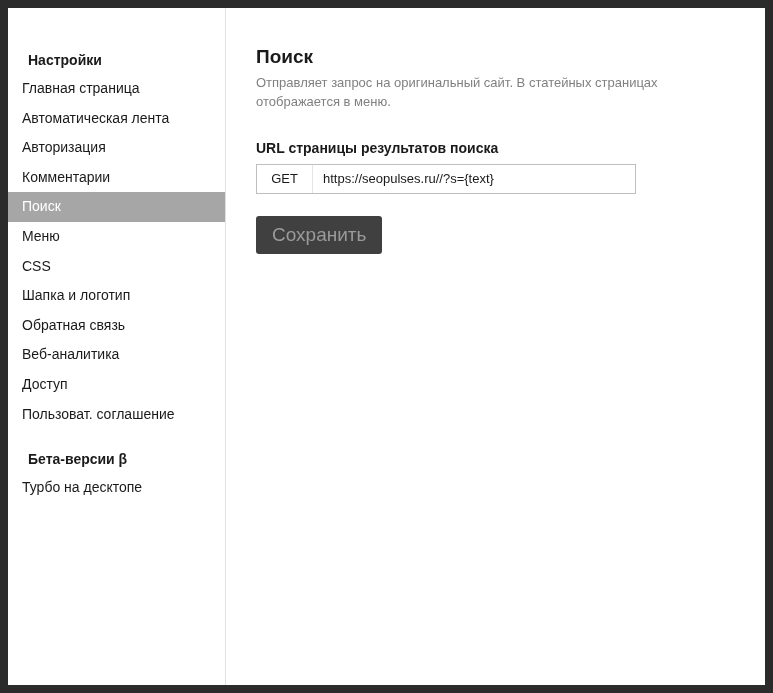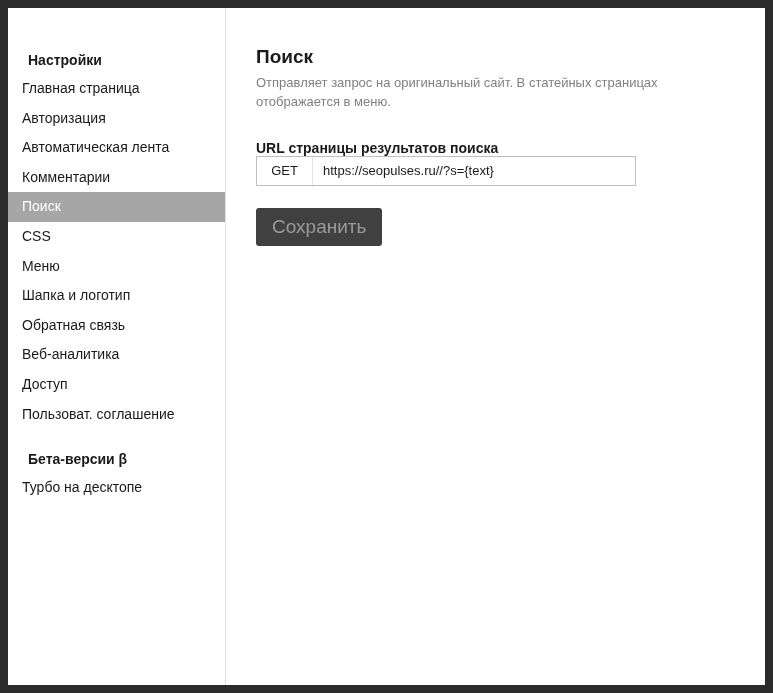--- a/index.html
+++ b/index.html
@@ -59,20 +59,21 @@
       font-size: 13px;
       color: #808080;
       line-height: 1.45;
       margin-bottom: 28px;
       max-width: 490px;
     }
     .field-label {
       font-size: 14px;
       font-weight: bold;
       color: #1a1a1a;
+      margin-bottom: 8px;
     }
     .url-row {
       display: flex;
       align-items: stretch;
       border: 1px solid #bfbfbf;
       width: 380px;
       height: 30px;
       margin-bottom: 22px;
     }
     .url-method {
@@ -105,26 +106,26 @@
     }
   </style>
 </head>
 <body>
 
 <div class="app-frame">
   <div class="sidebar">
     <div class="sidebar-section-title">Настройки</div>
 
     <div class="sidebar-item"><span>Главная страница</span></div>
+    <div class="sidebar-item"><span>Автоматическая лента</span></div>
     <div class="sidebar-item"><span>Авторизация</span></div>
-    <div class="sidebar-item"><span>Автоматическая лента</span></div>
     <div class="sidebar-item"><span>Комментарии</span></div>
     <div class="sidebar-item active"><span>Поиск</span></div>
+    <div class="sidebar-item"><span>Меню</span></div>
     <div class="sidebar-item"><span>CSS</span></div>
-    <div class="sidebar-item"><span>Меню</span></div>
     <div class="sidebar-item"><span>Шапка и логотип</span></div>
     <div class="sidebar-item"><span>Обратная связь</span></div>
     <div class="sidebar-item"><span>Веб-аналитика</span></div>
     <div class="sidebar-item"><span>Доступ</span></div>
     <div class="sidebar-item"><span>Пользоват. соглашение</span></div>
 
     <div class="sidebar-section-spacer"></div>
 
     <div class="sidebar-section-title">Бета-версии β</div>
     <div class="sidebar-item"><span>Турбо на десктопе</span></div>

